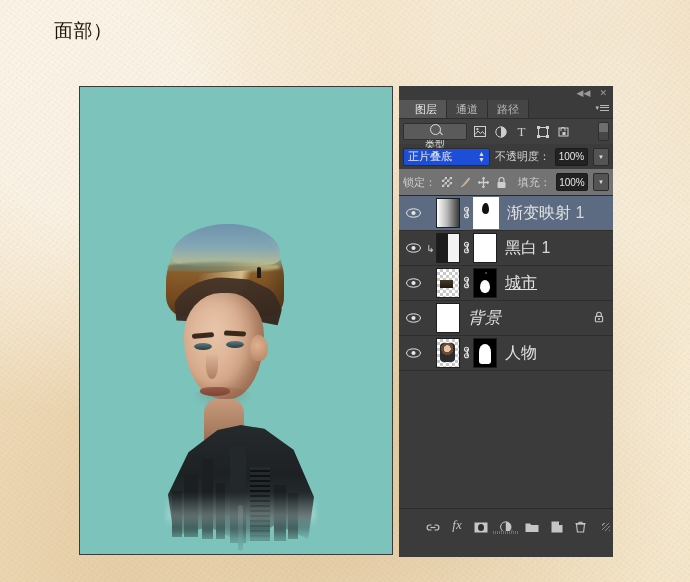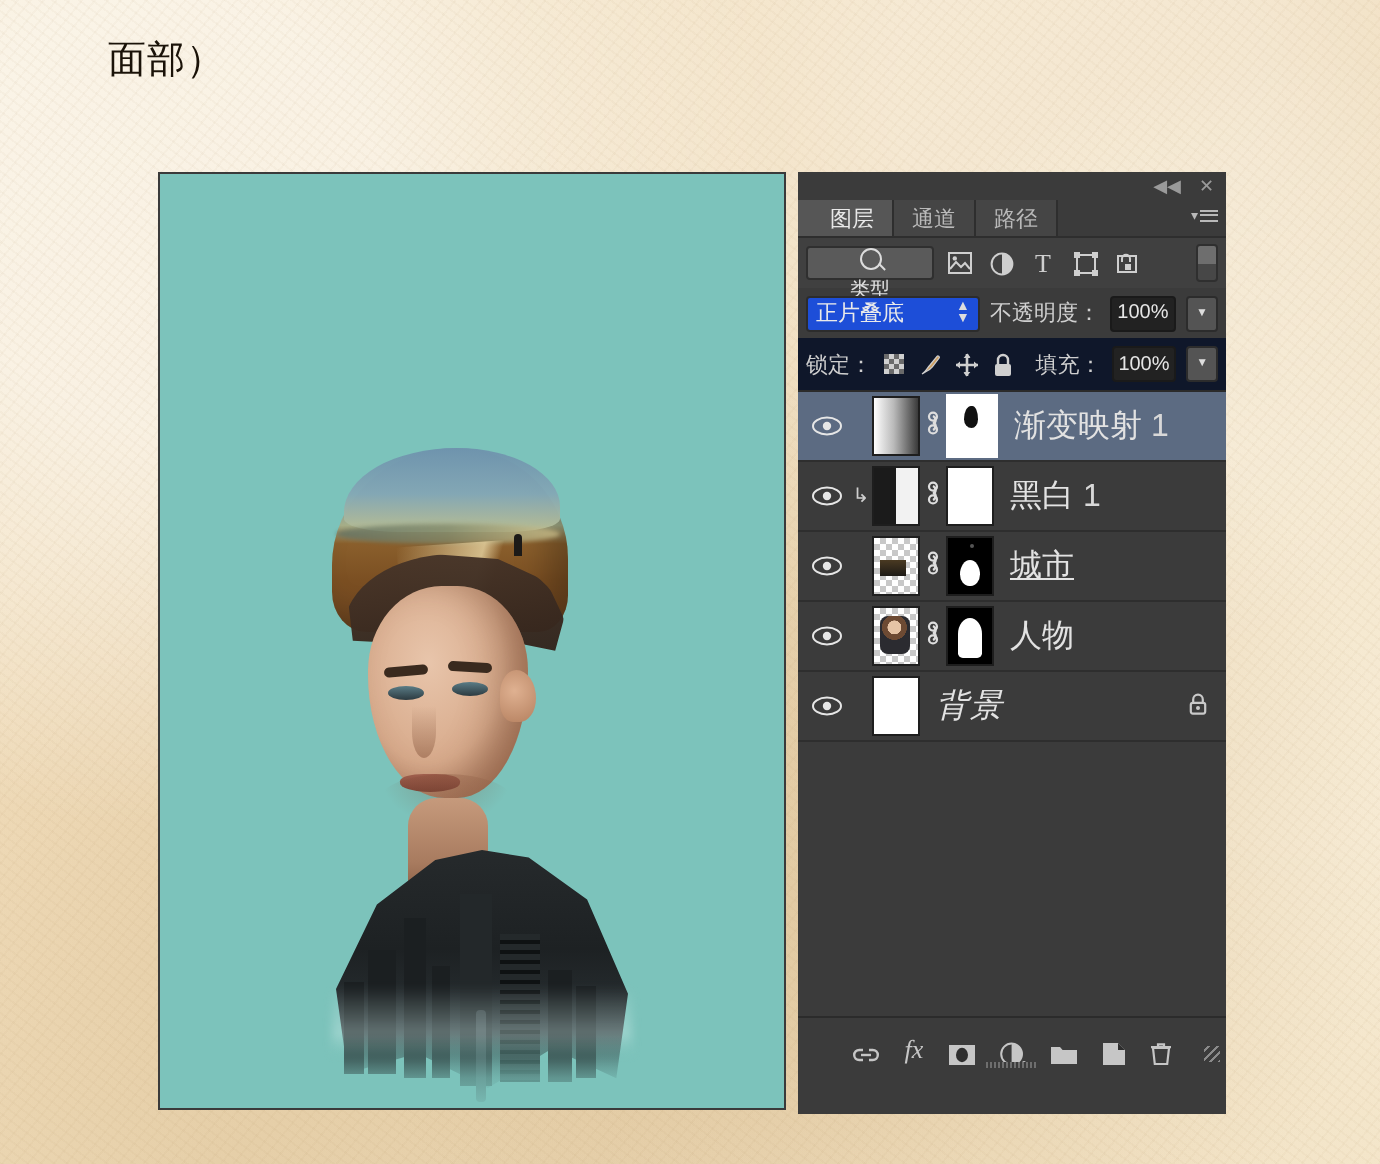--- a/index.html
+++ b/index.html
@@ -173,21 +173,21 @@
   .lbl{font-size:11px;color:#cfcfcf;white-space:nowrap;}
   .numbox{
     width:33px;height:16px;background:#222;border:1px solid #1a1a1a;border-radius:2px;
     font-size:10px;color:#e6e6e6;display:flex;align-items:center;justify-content:center;
   }
   .tinydrop{
     width:15px;height:16px;background:#545454;border:1px solid #2c2c2c;border-radius:2px;
     display:flex;align-items:center;justify-content:center;font-size:6px;color:#ddd;
   }
 
-  #lock-row{height:26px;background:#0f172a;display:flex;align-items:center;padding:0 4px;gap:5px;
+  #lock-row{height:26px;background:#737373;display:flex;align-items:center;padding:0 4px;gap:5px;
             border-bottom:1px solid #2b2b2b;}
   .lockicon{width:14px;height:14px;display:flex;align-items:center;justify-content:center;color:#cfcfcf;font-size:11px;}
   .checker{
     width:10px;height:10px;
     background-image:linear-gradient(45deg,#cfcfcf 25%,transparent 25%,transparent 75%,#cfcfcf 75%),
                      linear-gradient(45deg,#cfcfcf 25%,transparent 25%,transparent 75%,#cfcfcf 75%);
     background-size:5px 5px;background-position:0 0,2.5px 2.5px;background-color:#6a6a6a;
   }
 
   
@@ -478,57 +478,57 @@
 
     <div class="layer">
       <span class="eye">
         <svg width="15" height="10" viewBox="0 0 15 10">
             <ellipse cx="7.5" cy="5" rx="7" ry="4.2" fill="none" stroke="#e6e6e6" stroke-width="1"></ellipse>
             <circle cx="7.5" cy="5" r="2.1" fill="#e6e6e6"></circle>
           </svg>
       </span>
       <span class="clip"></span>
       <span class="thumb">
-          <span class="t-check"></span>
-          <span class="t-person"></span>
-        </span>
-      <span class="linkicon">
-        <svg width="9" height="13" viewBox="0 0 9 13">
-            <path d="M4.5 3 A2.2 2.2 0 0 1 4.5 7 M4.5 6 A2.2 2.2 0 0 1 4.5 10" fill="none" stroke="#dedede" stroke-width="1.2"></path>
-            <circle cx="4.5" cy="3.3" r="2" fill="none" stroke="#dedede" stroke-width="1.1"></circle>
-            <circle cx="4.5" cy="9.7" r="2" fill="none" stroke="#dedede" stroke-width="1.1"></circle>
-          </svg>
-      </span>
-      <span class="mask">
-          <span class="m-bust"></span>
-        </span>
-      <span class="lname">人物</span>
-    </div>
-
-    <div class="layer">
-      <span class="eye">
-        <svg width="15" height="10" viewBox="0 0 15 10">
-            <ellipse cx="7.5" cy="5" rx="7" ry="4.2" fill="none" stroke="#e6e6e6" stroke-width="1"></ellipse>
-            <circle cx="7.5" cy="5" r="2.1" fill="#e6e6e6"></circle>
-          </svg>
-      </span>
-      <span class="clip"></span>
-      <span class="thumb">
           <span class="t-white"></span>
         </span>
       <span class="lname it">背景</span>
       <span class="lock-right">
         <svg width="10" height="12" viewBox="0 0 10 12">
             <path d="M2.6 5.4 V3.7 A2.4 2.4 0 0 1 7.4 3.7 V5.4" fill="none" stroke="#c9c9c9" stroke-width="1.1"></path>
             <rect x="1.4" y="5.4" width="7.2" height="5.4" rx="1" fill="none" stroke="#c9c9c9" stroke-width="1.1"></rect>
             <circle cx="5" cy="8" r="1" fill="#c9c9c9"></circle>
           </svg>
       </span>
     </div>
 
+    <div class="layer">
+      <span class="eye">
+        <svg width="15" height="10" viewBox="0 0 15 10">
+            <ellipse cx="7.5" cy="5" rx="7" ry="4.2" fill="none" stroke="#e6e6e6" stroke-width="1"></ellipse>
+            <circle cx="7.5" cy="5" r="2.1" fill="#e6e6e6"></circle>
+          </svg>
+      </span>
+      <span class="clip"></span>
+      <span class="thumb">
+          <span class="t-check"></span>
+          <span class="t-person"></span>
+        </span>
+      <span class="linkicon">
+        <svg width="9" height="13" viewBox="0 0 9 13">
+            <path d="M4.5 3 A2.2 2.2 0 0 1 4.5 7 M4.5 6 A2.2 2.2 0 0 1 4.5 10" fill="none" stroke="#dedede" stroke-width="1.2"></path>
+            <circle cx="4.5" cy="3.3" r="2" fill="none" stroke="#dedede" stroke-width="1.1"></circle>
+            <circle cx="4.5" cy="9.7" r="2" fill="none" stroke="#dedede" stroke-width="1.1"></circle>
+          </svg>
+      </span>
+      <span class="mask">
+          <span class="m-bust"></span>
+        </span>
+      <span class="lname">人物</span>
+    </div>
+
     <div id="layers-fill" style="height:68px;"></div>
   </div>
 
   <div id="bottom-bar">
     <span class="bbtn">
       <svg width="14" height="11" viewBox="0 0 14 11">
           <path d="M5.5 3 H3.6 A2.4 2.4 0 0 0 3.6 8 H5.5 M8.5 3 H10.4 A2.4 2.4 0 0 1 10.4 8 H8.5" fill="none" stroke="#c6c6c6" stroke-width="1.2"></path>
           <path d="M4.5 5.5 H9.5" stroke="#c6c6c6" stroke-width="1.2"></path>
         </svg>
     </span>

